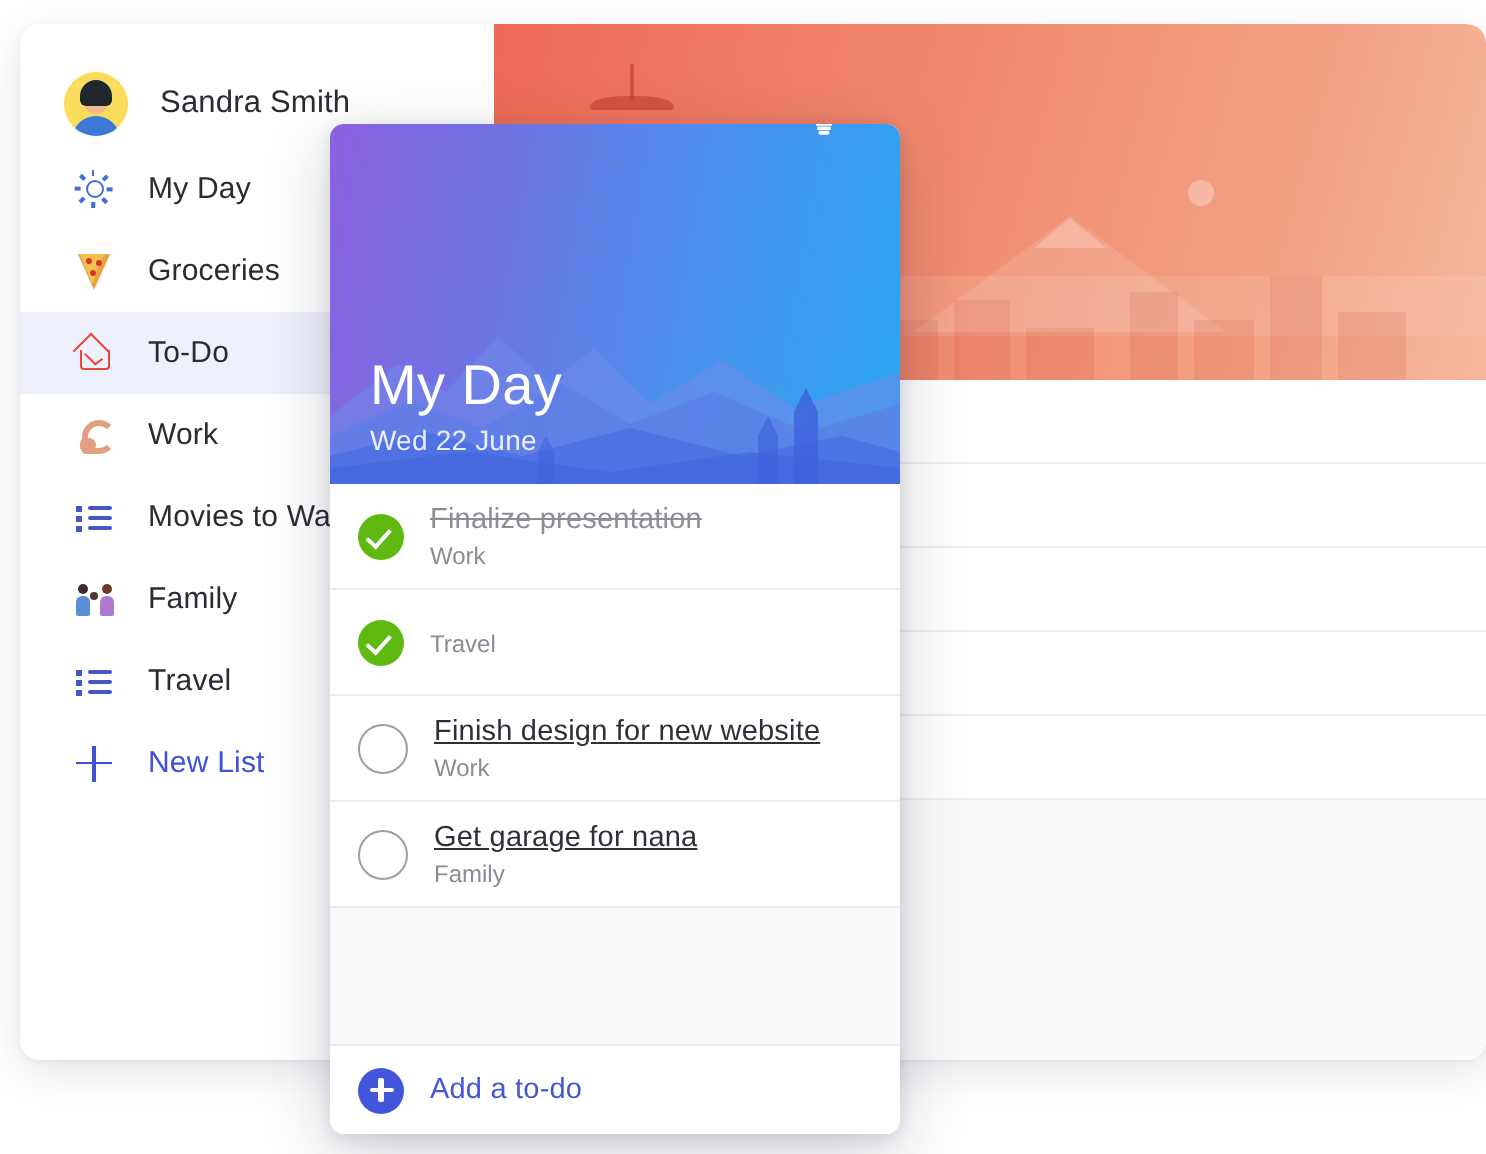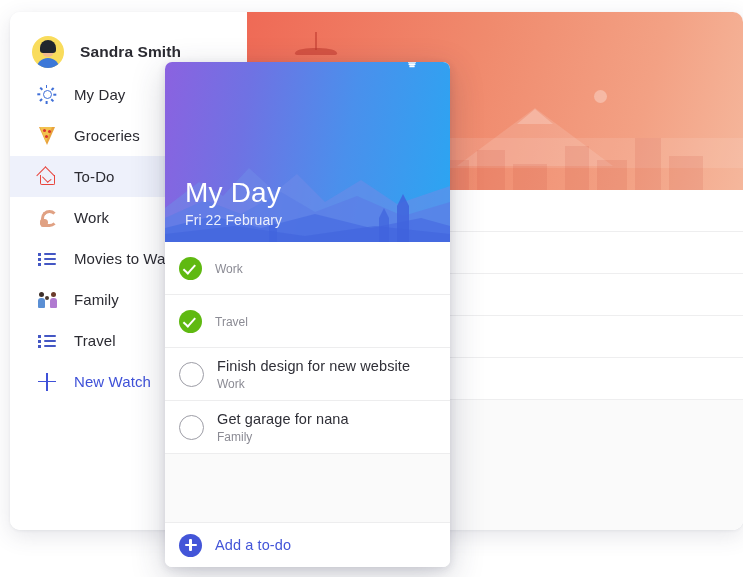--- a/index.html
+++ b/index.html
@@ -39,21 +39,20 @@
     padding-top: 18px;
     position: relative;
     z-index: 3;
   }
 
   .account-row {
     display: flex;
     align-items: center;
     height: 44px;
     padding-left: 22px;
-    font-weight: bold;
   }
   .avatar {
     width: 32px;
     height: 32px;
     border-radius: 50%;
     background: #f9dc5c;
     position: relative;
     overflow: hidden;
     flex: 0 0 32px;
   }
@@ -366,20 +365,21 @@
     border-right: 2.1px solid #fff;
     border-bottom: 2.1px solid #fff;
     transform: rotate(42deg);
   }
   .task-text { margin-left: 13px; min-width: 0; }
   .task-title {
     font-size: 14.5px;
     color: #2f2f37;
     letter-spacing: .1px;
     white-space: nowrap;
+    text-decoration: underline;
   }
   .task.completed .task-title {
     color: #8d8d96;
     text-decoration: line-through;
   }
   .task-sub {
     font-size: 12px;
     color: #8b8b94;
     margin-top: 2px;
   }
@@ -520,21 +520,21 @@
       <span class="nav-label">Travel</span>
     </div>
 
     <div class="nav-item newlist">
       <span class="nav-icon">
         <span class="ico-plus">
             <span class="h"></span>
             <span class="v"></span>
           </span>
       </span>
-      <span class="nav-label">New Watch</span>
+      <span class="nav-label">New List</span>
     </div>
   </div>
 
   <div id="main-area">
     <div id="main-hero">
       <div class="pagoda-pole"></div>
       <div class="pagoda-roof"></div>
       <div class="sun"></div>
       <div class="fujicap"></div>
       <div class="fuji"></div>
@@ -596,29 +596,30 @@
           <circle cx="6.4" cy="20.4" r="1.15"></circle>
           <circle cx="25.6" cy="20.4" r="1.15"></circle>
           <circle cx="11.2" cy="2.2" r=".9"></circle>
           <circle cx="20.8" cy="2.2" r=".9"></circle>
         </g>
       </svg>
     </div>
 
     <div class="hero-text">
       <div id="popup-title">My Day</div>
-      <div id="popup-date">Fri 22 February</div>
+      <div id="popup-date">Wed 22 June</div>
     </div>
   </div>
 
   <div id="task-list">
 
     <div class="task completed">
       <span class="check done"></span>
       <span class="task-text">
+        <span class="task-title">Finalize presentation</span>
         <span class="task-sub" style="display:block">Work</span>
       </span>
     </div>
 
     <div class="task completed">
       <span class="check done"></span>
       <span class="task-text">
         <span class="task-sub" style="display:block">Travel</span>
       </span>
     </div>

